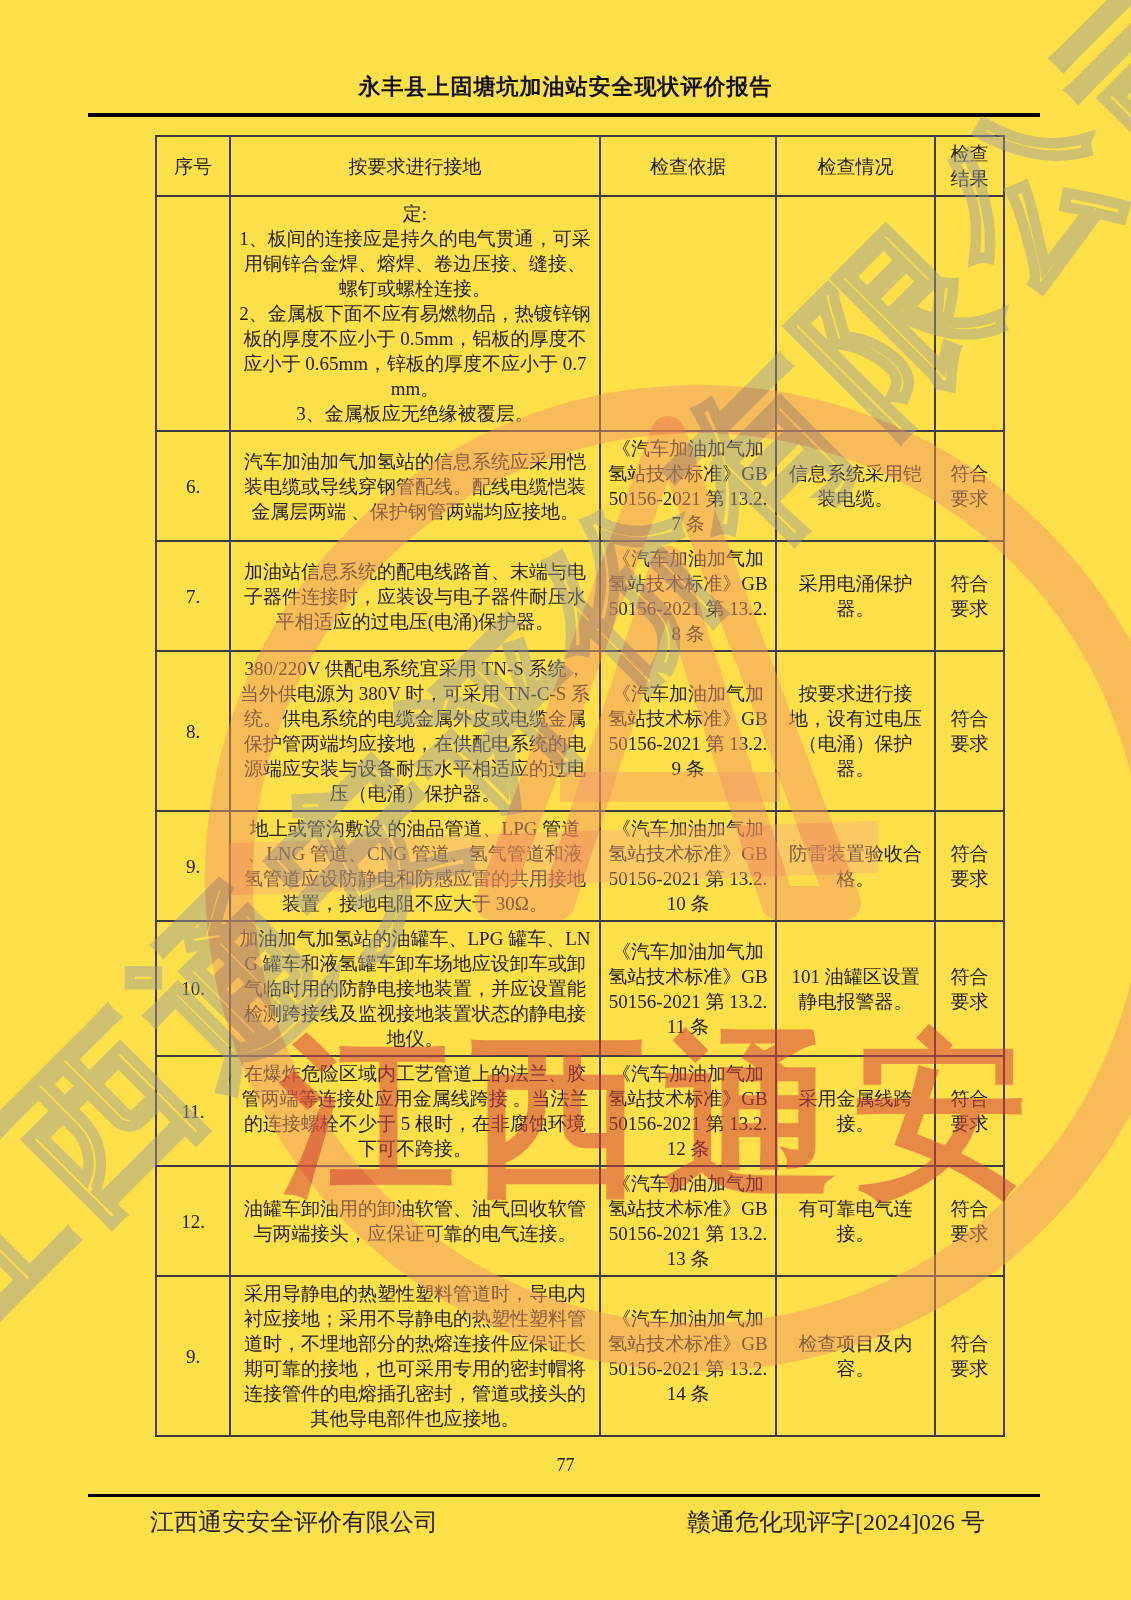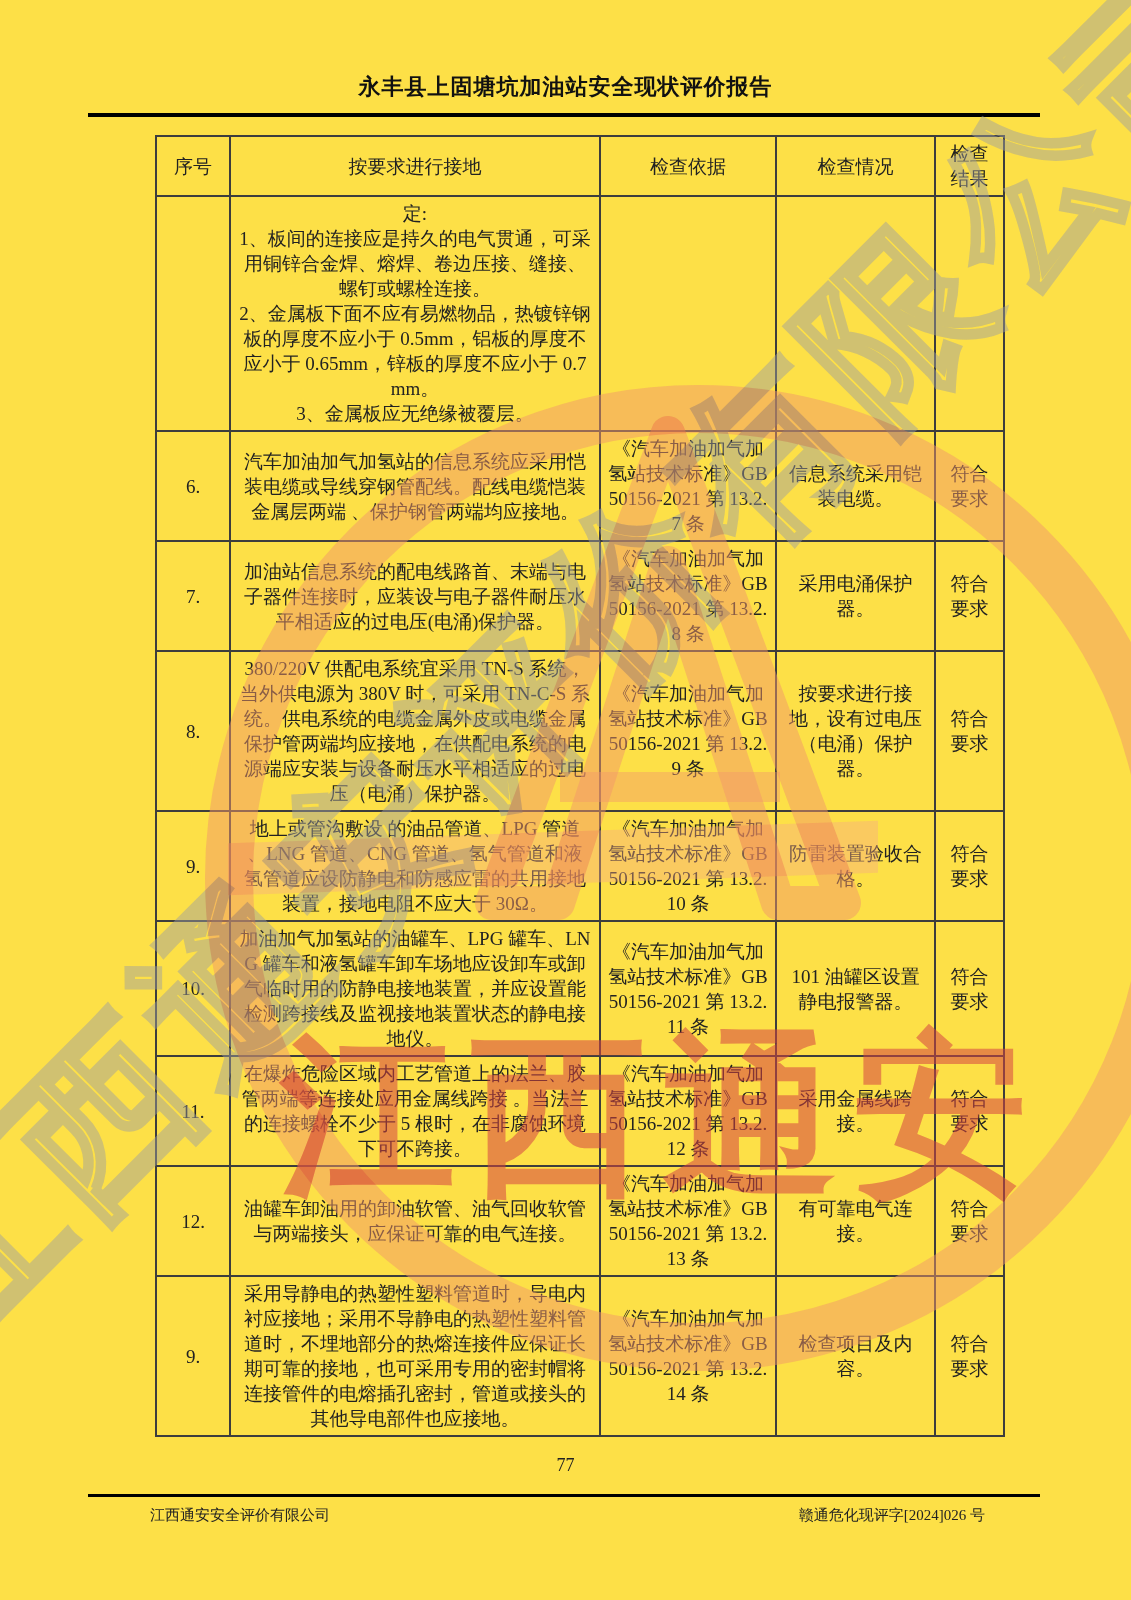--- a/index.html
+++ b/index.html
@@ -26,21 +26,21 @@
     overflow:hidden; word-break:break-all;
   }
   .insp th { height:50px; font-weight:normal; }
   .insp td.c-item { white-space:pre-line; padding:4px 8px; }
   .insp td.c-result { padding:4px 9px; }
   
   .pageno { position:absolute; top:1455px; left:0; width:100%; text-align:center; font-size:18px; color:#222; }
   .footer-rule { position:absolute; top:1494px; left:88px; width:952px; height:3px; background:#000; }
   .footer {
     position:absolute; top:1506px; left:88px; width:952px;
-    display:flex; justify-content:space-between; font-size:15px; color:#222;gap:11px;
+    display:flex; justify-content:space-between; font-size:24px; color:#222;gap:11px;
   }
   .footer .fl { padding-left:62px; }
   .footer .fr { padding-right:55px; }
   
   .watermark { position:absolute; inset:0; z-index:3; pointer-events:none; }
   .wm-ring {
     position:absolute; left:205px; top:385px; width:890px; height:890px;
     border:48px solid rgba(242,152,106,0.50); border-radius:50%;
     mix-blend-mode:multiply;
   }

